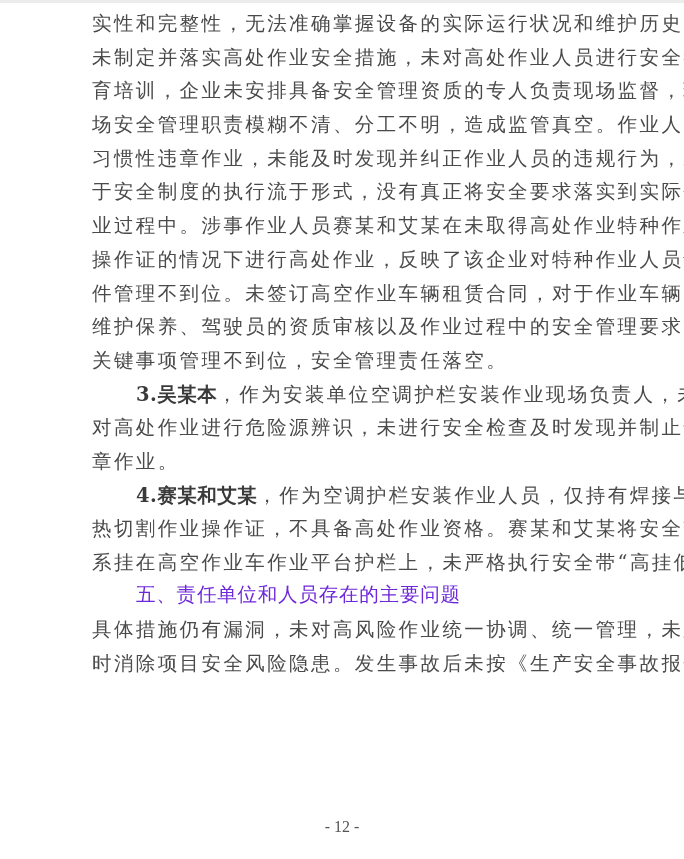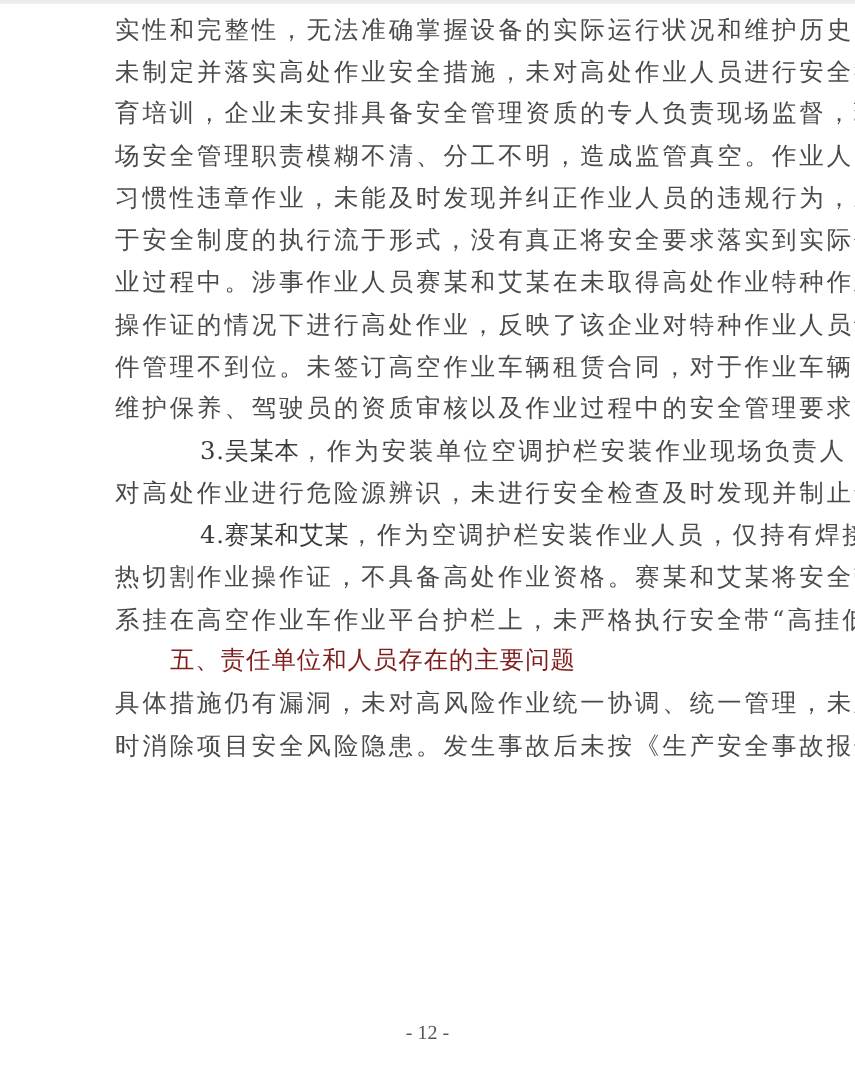--- a/index.html
+++ b/index.html
@@ -29,25 +29,25 @@
   }
   .line {
     height: 33.7px;
     line-height: 33.7px;
     font-size: 19.5px;
     letter-spacing: 2.4px;
     white-space: nowrap;
     overflow: visible;
   }
   .indent { padding-left: 44px; }
-  .bold { font-weight: normal; color: #3a3a3a; letter-spacing: 0.5px; margin-left: 24px; }
+  .bold { font-weight: bold; color: #3a3a3a; letter-spacing: 0.5px; }
   .heading {
-    font-family: Liberation Serif, serif;
+    font-family: Liberation Mono, monospace;
     letter-spacing: 0.8px;
-    color: #7f1d1d;
+    color: #6d28d9;
   }
   .page-number {
     position: absolute;
     left: 0;
     width: 684px;
     top: 818px;
     text-align: center;
     font-size: 16px;
     color: #555;
     font-family: "Liberation Serif", serif;
@@ -63,25 +63,27 @@
     <div class="line">实性和完整性，无法准确掌握设备的实际运行状况和维护历史。</div>
     <div class="line">未制定并落实高处作业安全措施，未对高处作业人员进行安全教</div>
     <div class="line">育培训，企业未安排具备安全管理资质的专人负责现场监督，现</div>
     <div class="line">场安全管理职责模糊不清、分工不明，造成监管真空。作业人员</div>
     <div class="line">习惯性违章作业，未能及时发现并纠正作业人员的违规行为，对</div>
     <div class="line">于安全制度的执行流于形式，没有真正将安全要求落实到实际作</div>
     <div class="line">业过程中。涉事作业人员赛某和艾某在未取得高处作业特种作业</div>
     <div class="line">操作证的情况下进行高处作业，反映了该企业对特种作业人员证</div>
     <div class="line">件管理不到位。未签订高空作业车辆租赁合同，对于作业车辆的</div>
     <div class="line">维护保养、驾驶员的资质审核以及作业过程中的安全管理要求等</div>
+    <div class="line">关键事项管理不到位，安全管理责任落空。</div>
   </div>
 
   <div>
     <div class="line indent"><span class="bold">3.吴某本</span><span>，作为安装单位空调护栏安装作业现场负责人，未</span></div>
     <div class="line">对高处作业进行危险源辨识，未进行安全检查及时发现并制止违</div>
+    <div class="line">章作业。</div>
   </div>
 
   <div>
     <div class="line indent"><span class="bold">4.赛某和艾某</span><span>，作为空调护栏安装作业人员，仅持有焊接与</span></div>
     <div class="line">热切割作业操作证，不具备高处作业资格。赛某和艾某将安全带</div>
     <div class="line">系挂在高空作业车作业平台护栏上，未严格执行安全带“高挂低</div>
   </div>
 
   <div>
     <div class="line indent heading">五、责任单位和人员存在的主要问题</div>

